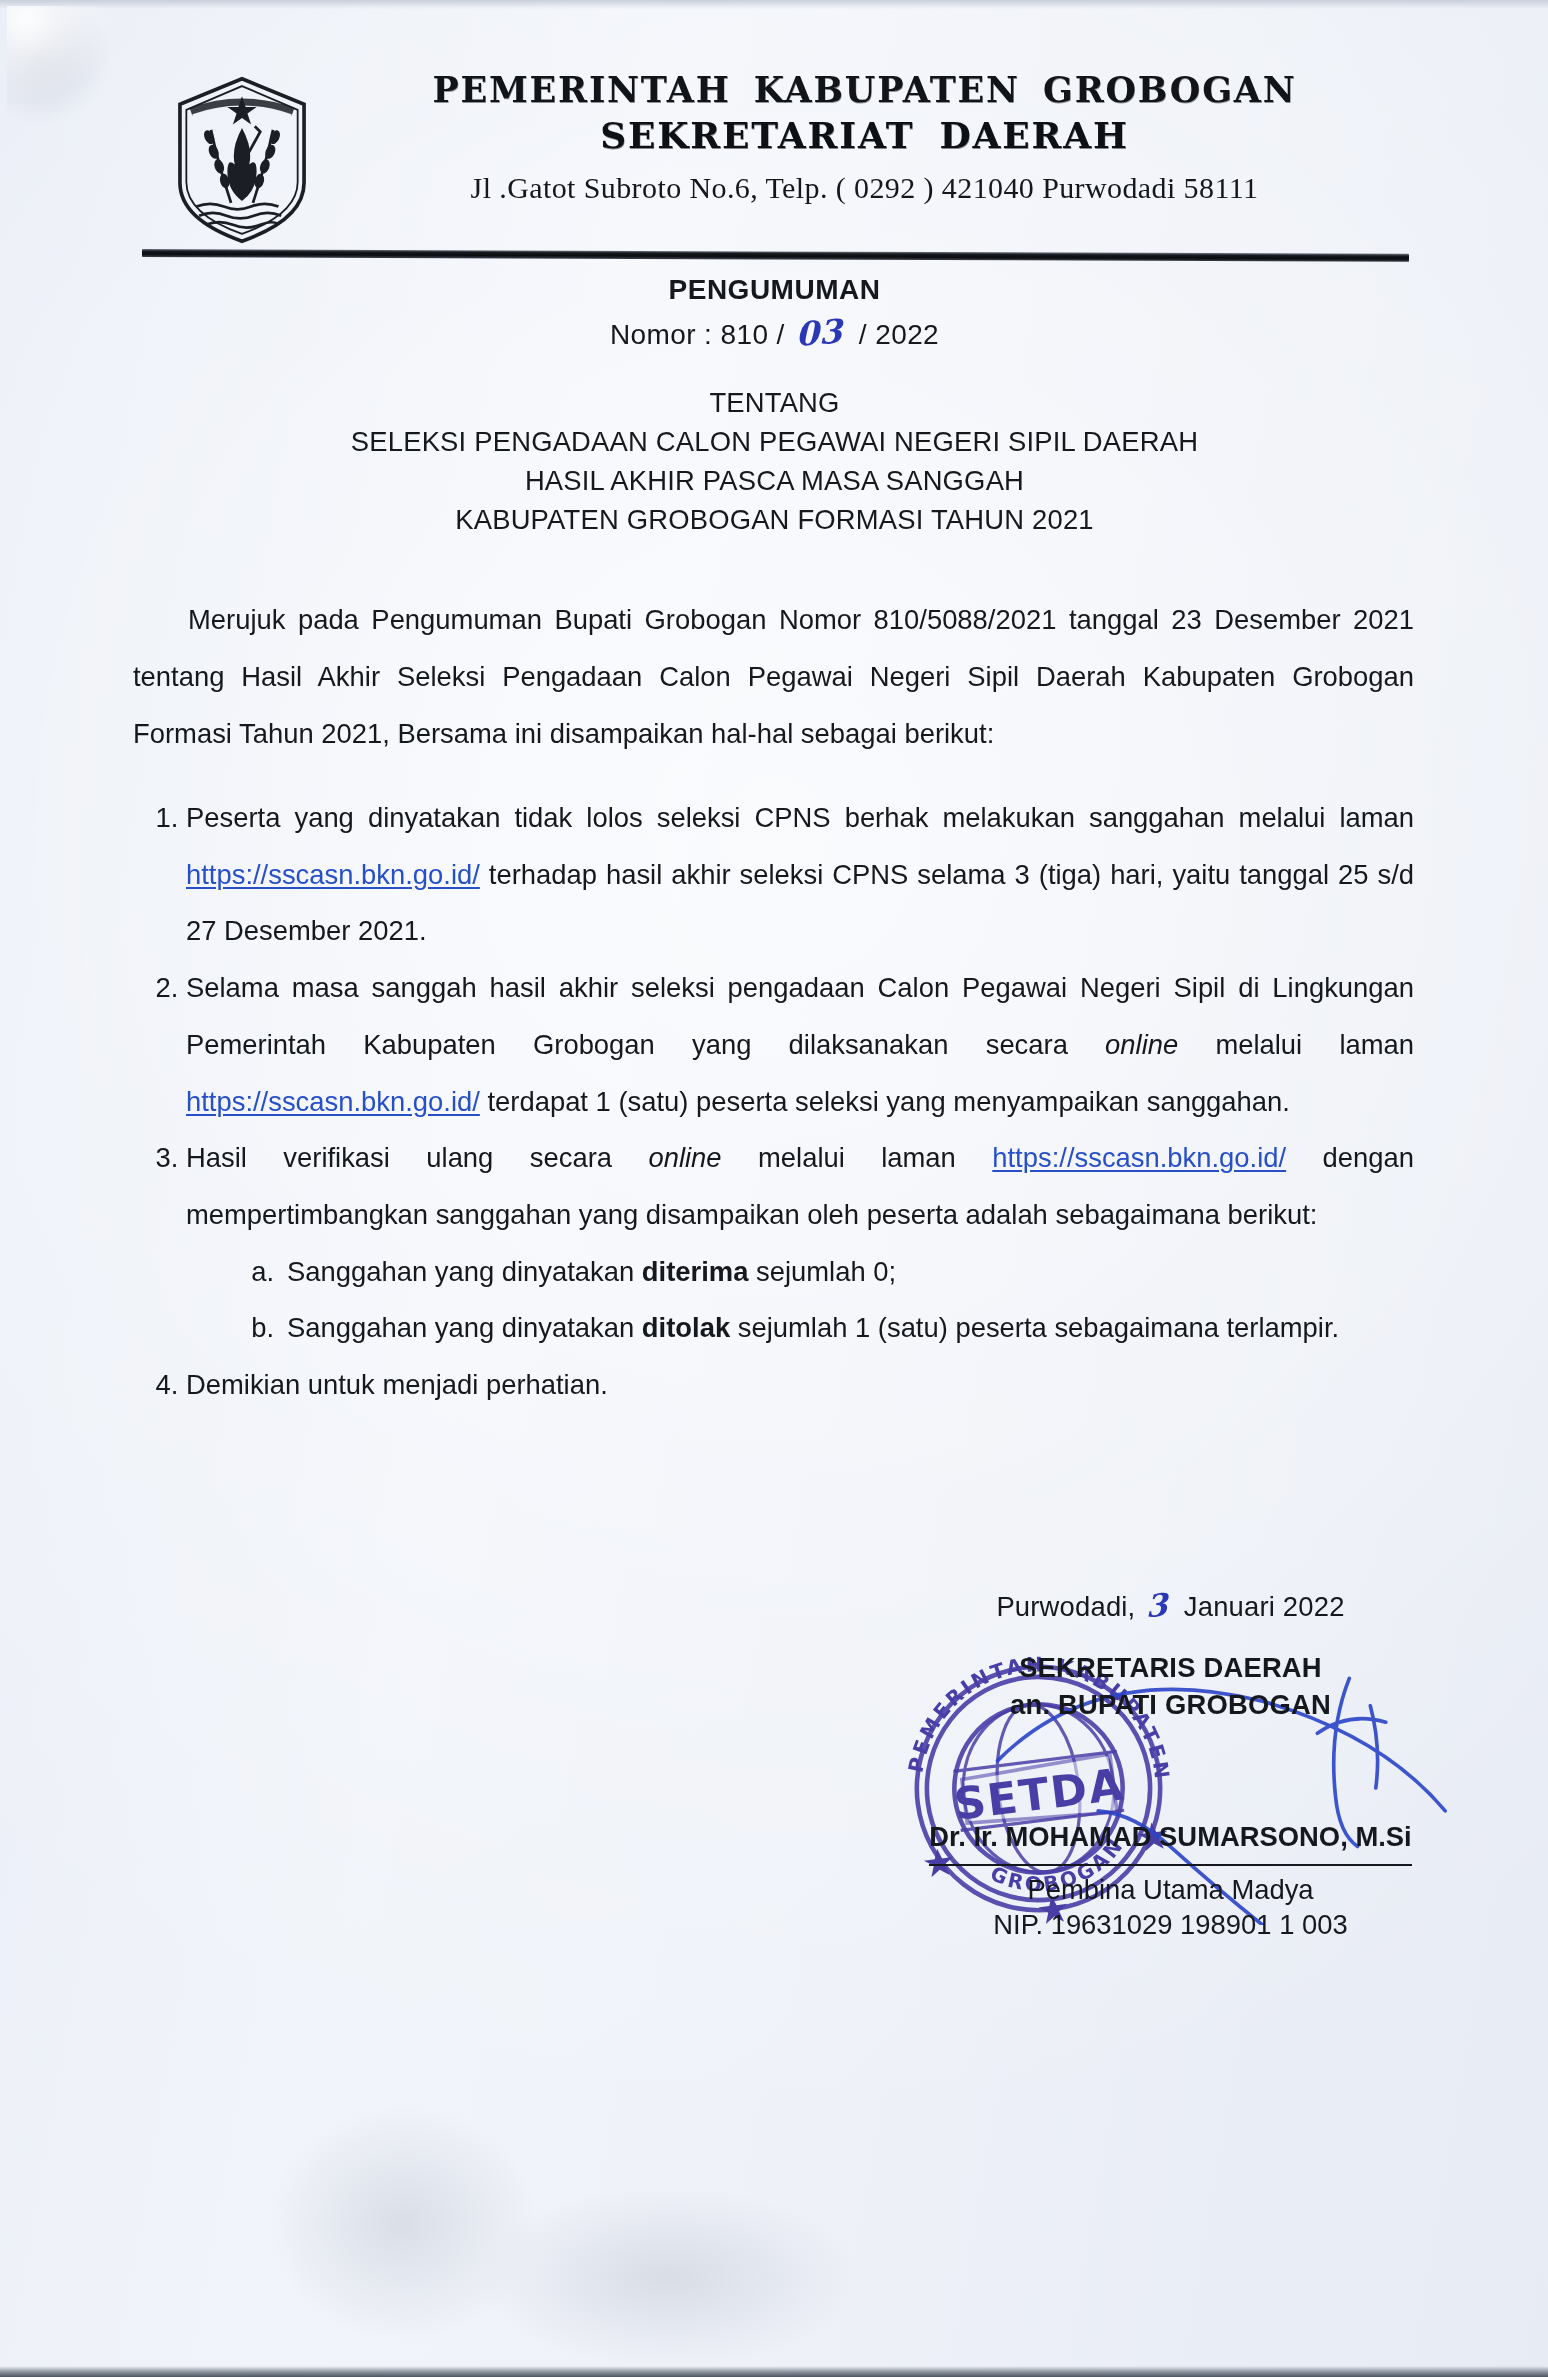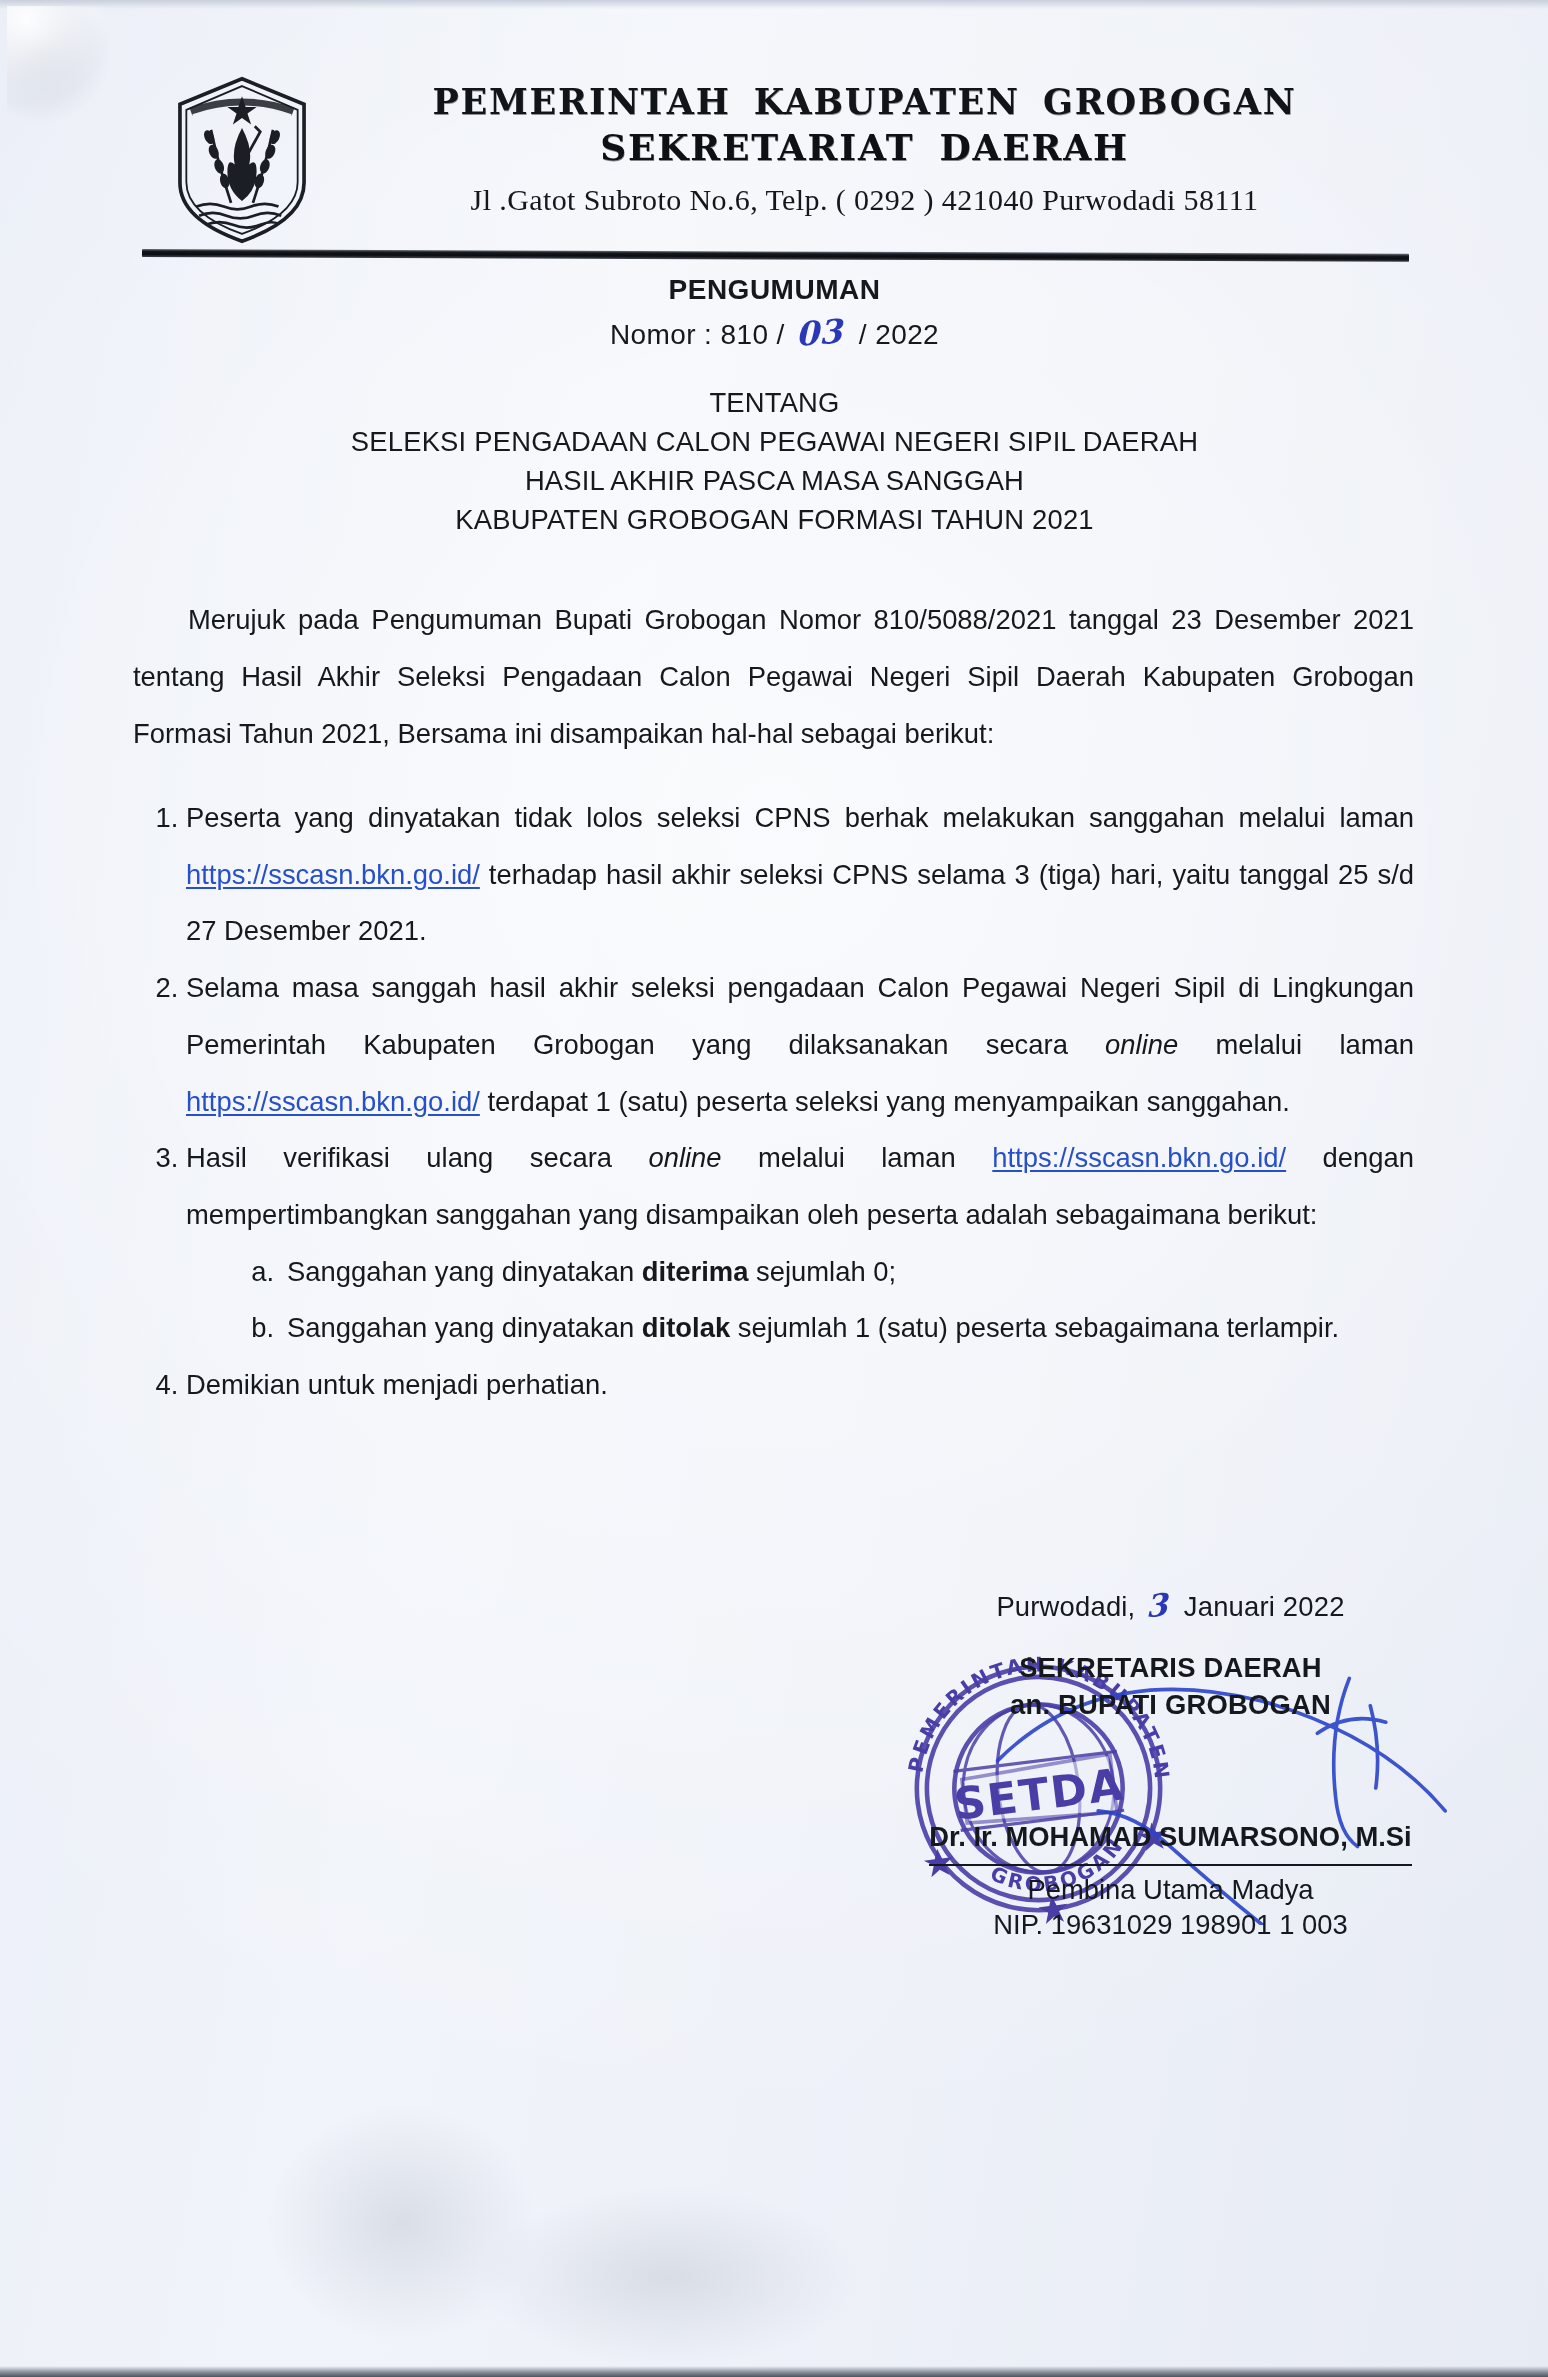--- a/index.html
+++ b/index.html
@@ -54,21 +54,21 @@
   }
   .crest {
     position: absolute;
     left: 169px; top: 9.1px;
     width: 146px; height: 174px;
   }
   .crest svg { display: block; width: 100%; height: 100%; }
 
   .lh-text {
     position: absolute;
-    left: 302px; top: 16px;
+    left: 302px; top: 4px;
     width: 1125px;
     text-align: center;
   }
   .lh-line1 {
     font-family: "DejaVu Serif", serif;
     font-weight: bold;
     font-size: 35px;
     letter-spacing: 1.8px;
     word-spacing: 9.1px;
     color: #111418;

